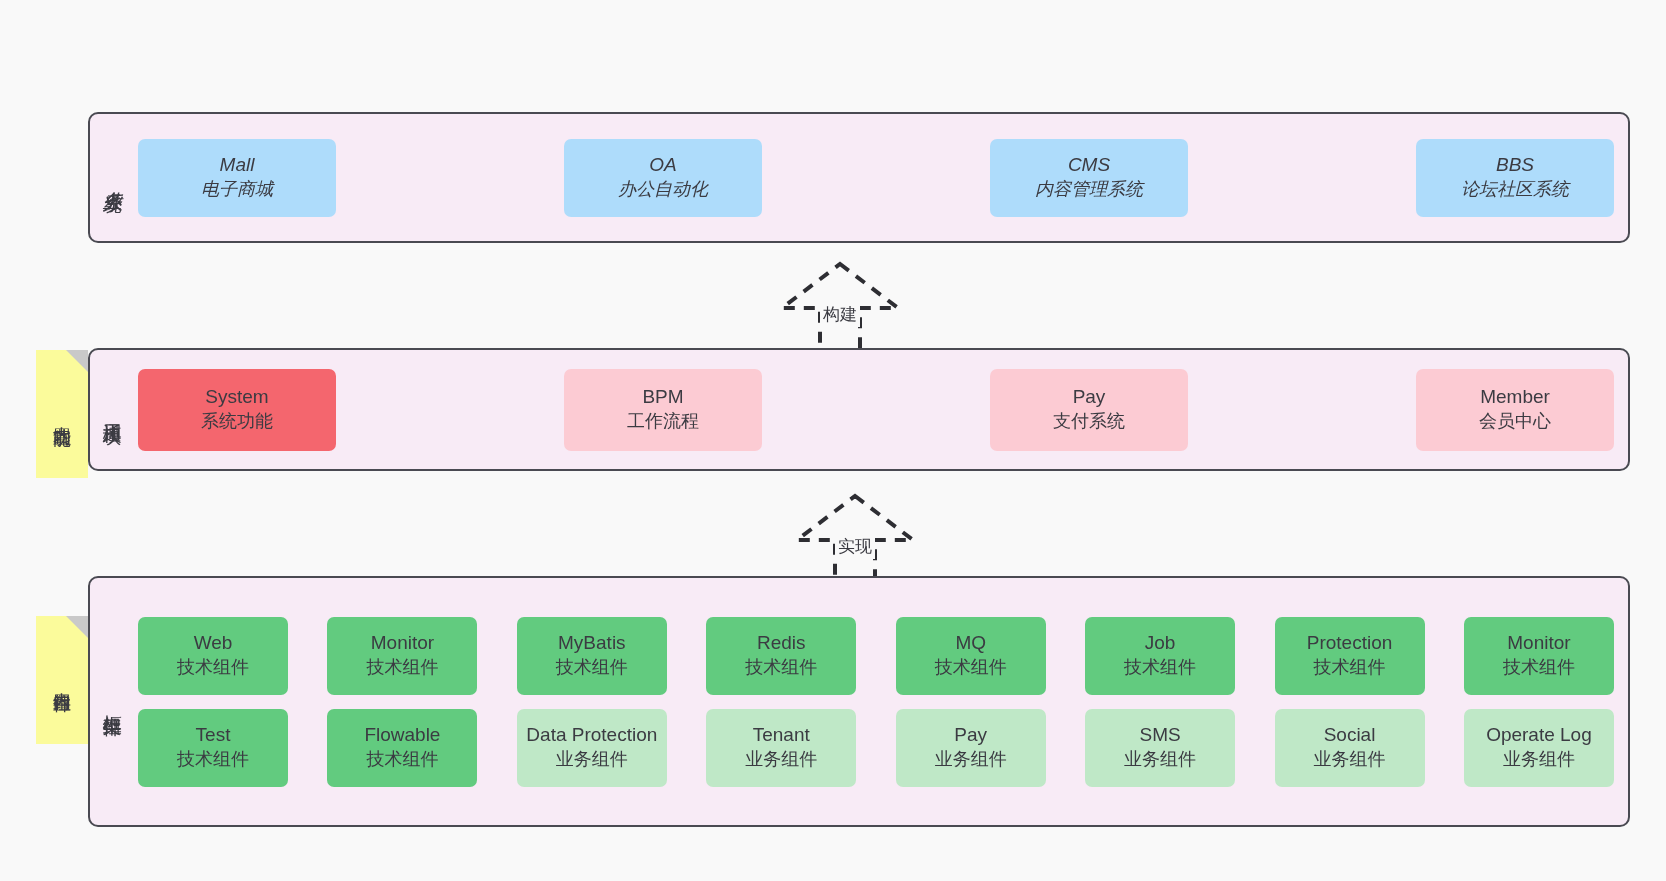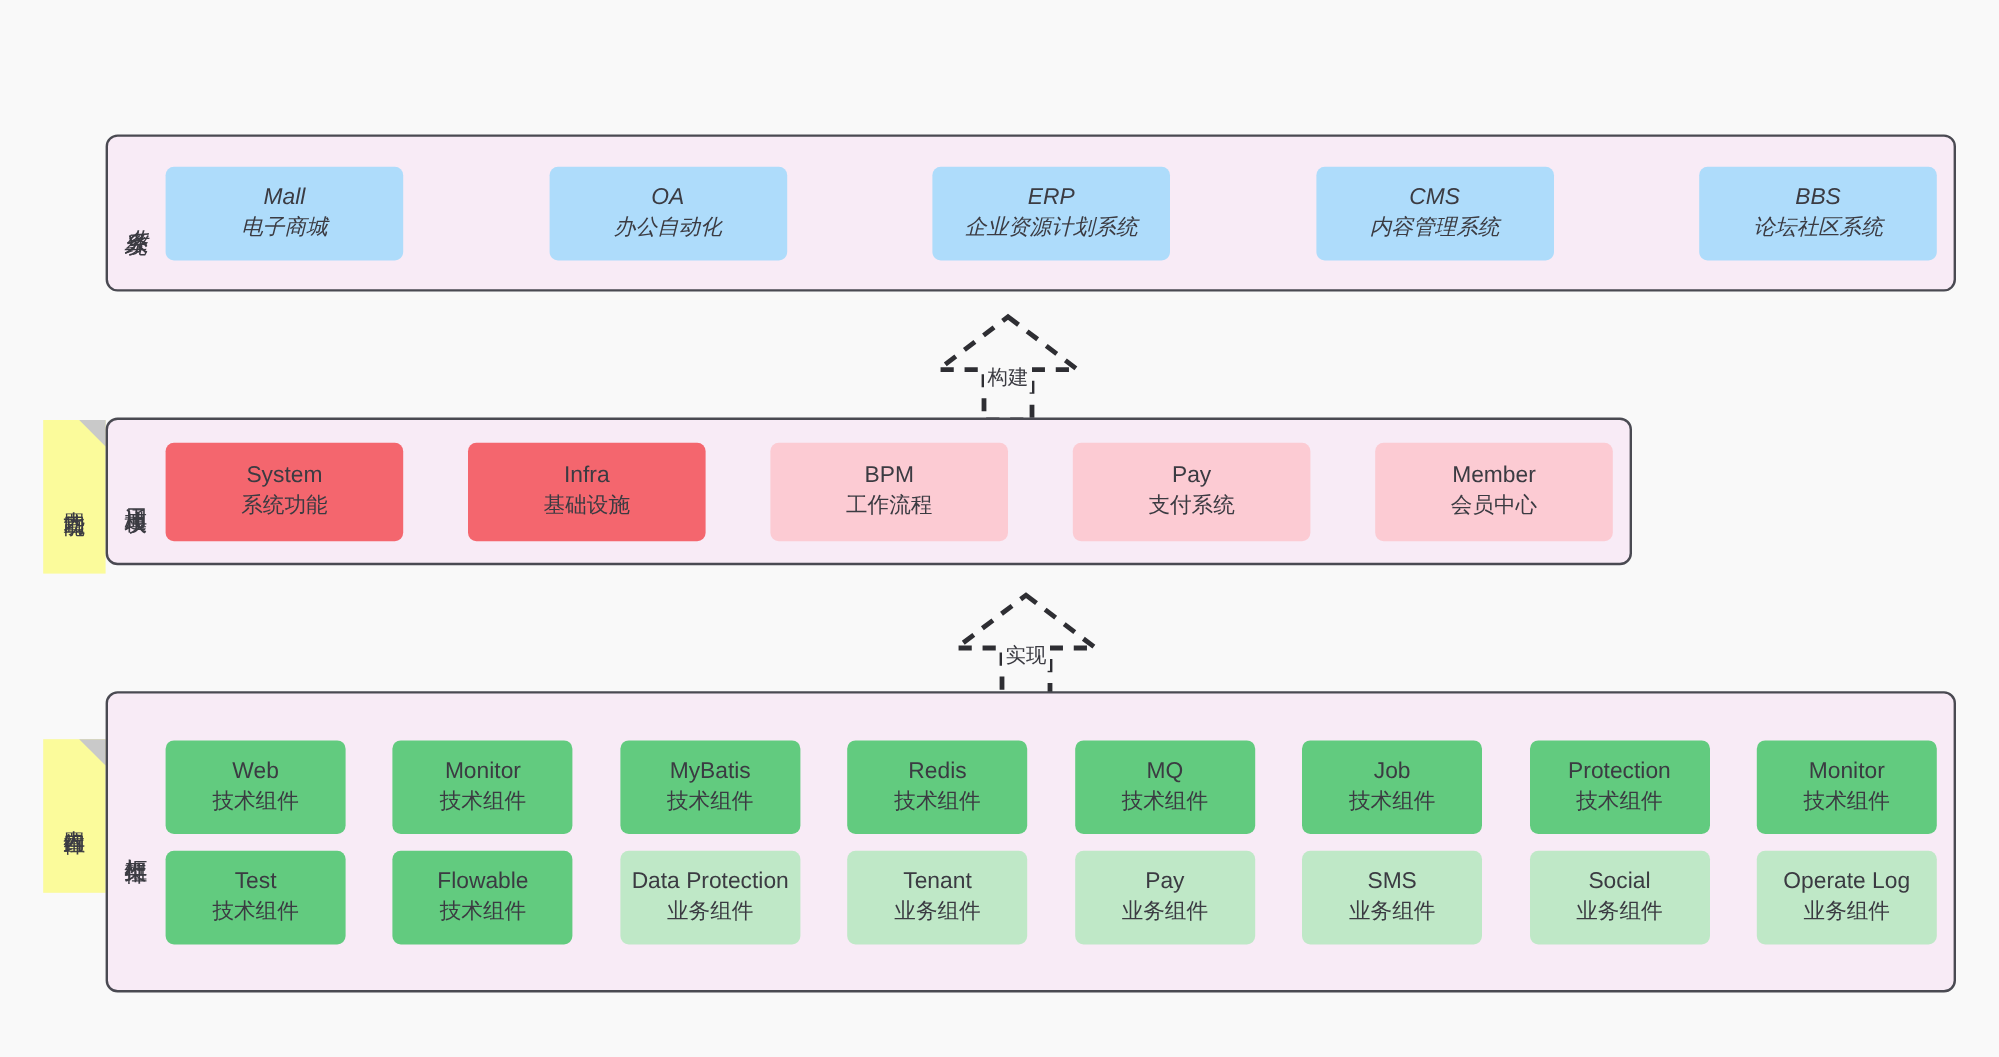--- a/index.html
+++ b/index.html
@@ -169,24 +169,20 @@
       <div class="card card-biz">
         <div class="t1">Mall</div>
         <div class="t2">电子商城</div>
       </div>
 
       <div class="card card-biz">
         <div class="t1">OA</div>
         <div class="t2">办公自动化</div>
       </div>
 
-      <div class="card card-biz">
-        <div class="t1">ERP</div>
-        <div class="t2">企业资源计划系统</div>
-      </div>
 
 
       <div class="card card-biz">
         <div class="t1">CMS</div>
         <div class="t2">内容管理系统</div>
       </div>
 
       <div class="card card-biz">
         <div class="t1">BBS</div>
         <div class="t2">论坛社区系统</div>
@@ -200,33 +196,29 @@
       <path d="M80 6 L138 50 L100 50 L100 92 L60 92 L60 50 L22 50 Z" stroke="#2E2E33" stroke-width="4" stroke-dasharray="11 9" fill="none"></path>
     </svg>
     <div class="arrow-label">构建</div>
   </div>
 
   <div class="note" style="left:36px; top:350px; height:128px;">
     <span class="fold"></span>
     <span>内置功能</span>
   </div>
 
-  <div class="panel" style="left:88px; top:348px; width:1272px; height:123px;">
+  <div class="panel" style="left:88px; top:348px; width:1542px; height:123px;">
     <div class="panel-label">通用模块</div>
     <div class="panel-body">
 
       <div class="card card-mod strong">
         <div class="t1">System</div>
         <div class="t2">系统功能</div>
       </div>
 
-      <div class="card card-mod strong">
-        <div class="t1">Infra</div>
-        <div class="t2">基础设施</div>
-      </div>
 
       <div class="card card-mod soft">
         <div class="t1">BPM</div>
         <div class="t2">工作流程</div>
       </div>
 
       <div class="card card-mod soft">
         <div class="t1">Pay</div>
         <div class="t2">支付系统</div>
       </div>

